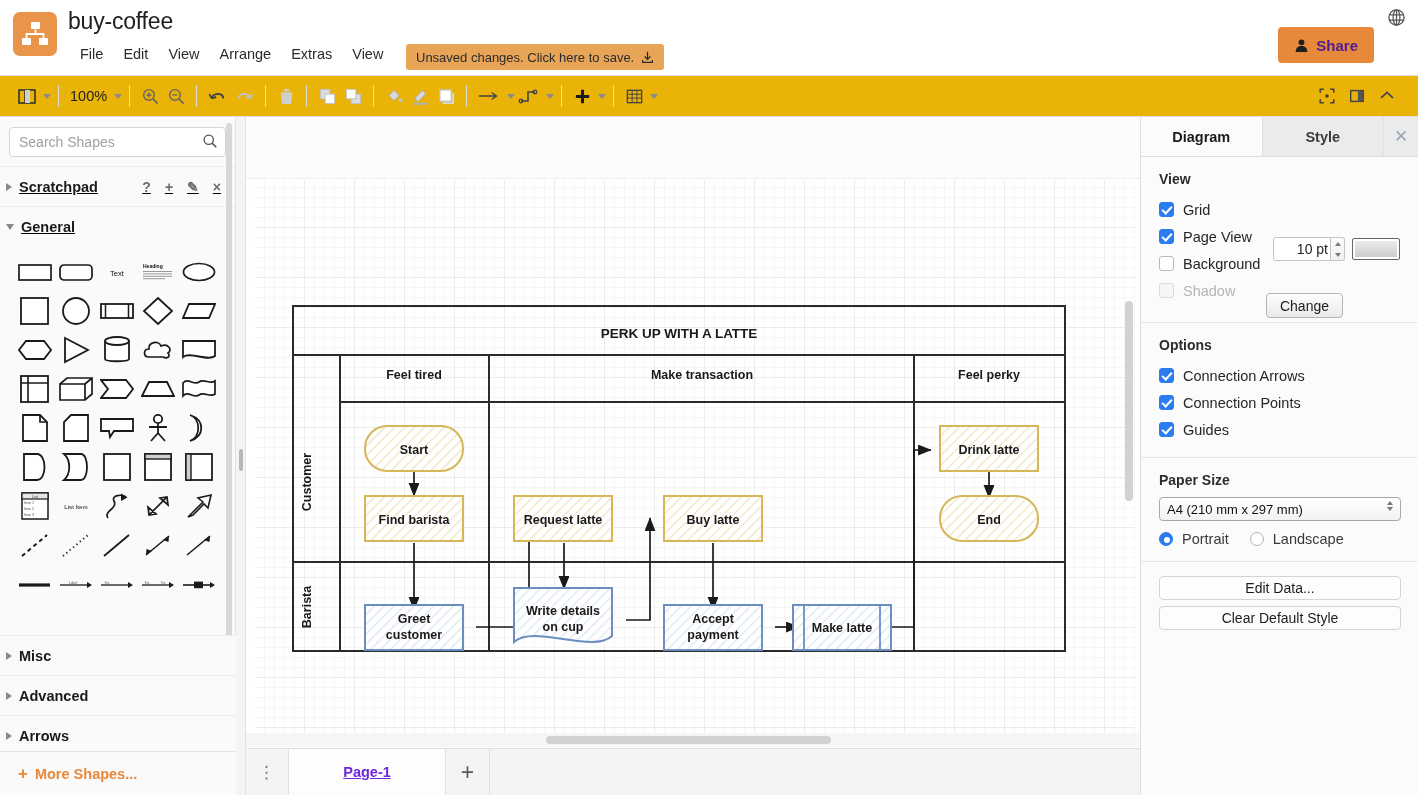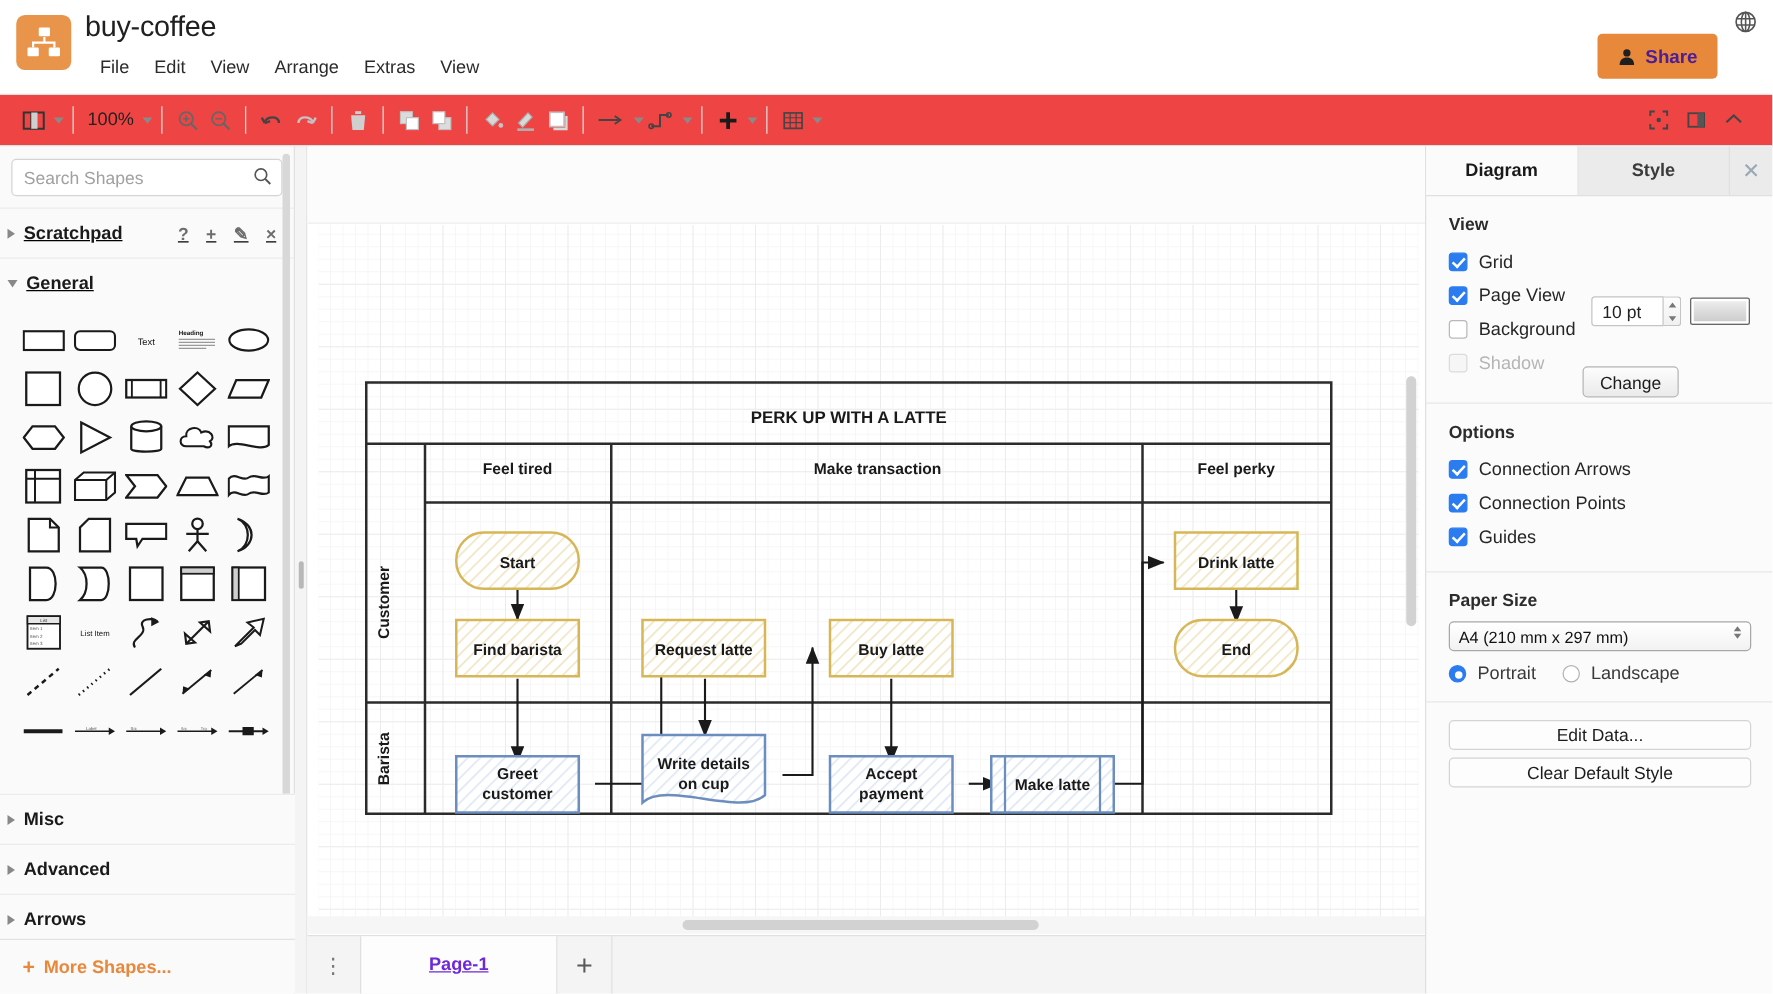--- a/index.html
+++ b/index.html
@@ -45,21 +45,21 @@
     height: 36px; background: #e8883a; border-radius: 4px;
     display: flex; align-items: center; gap: 7px;
     padding: 0 16px; cursor: pointer;
   }
   #share-btn .lbl { font-size: 15px; color: #4c1d95; font-weight: bold; }
   #globe-icon { position: absolute; right: 12px; top: 8px; cursor: pointer; }
 
   
   #toolbar {
     position: absolute; left: 0; top: 76px; width: 1418px; height: 41px;
-    background: #ef4444; border-bottom: 1px solid #dfdfdf;
+    background: #eab308; border-bottom: 1px solid #dfdfdf;
     display: flex; align-items: center;
   }
   .tb-btn {
     height: 30px; min-width: 26px; display: flex; align-items: center;
     justify-content: center; cursor: pointer; padding: 0 3px;
   }
   .tb-caret {
     width: 0; height: 0; border-left: 4.5px solid transparent;
     border-right: 4.5px solid transparent; border-top: 5px solid #8a8a8a;
     margin-left: 3px; cursor: pointer;
@@ -230,21 +230,21 @@
   }
   .cb-lbl { font-size: 14.5px; color: #262626; cursor: pointer; }
   .cb-lbl.dim { color: #b5b5b5; }
   .cbx.dim { border-color: #dcdcdc; background: #f6f6f6; }
 
   #grid-size-wrap {
     position: absolute; right: 18px; top: 80px; display: flex; align-items: center;
   }
   #grid-size-input {
     width: 58px; height: 24px; border: 1px solid #c4c4c4; border-radius: 3px 0 0 3px;
-    text-align: right; padding-right: 17px; font-size: 14px; color: #222;
+    text-align: right; padding-right: 2px; font-size: 14px; color: #222;
     background: #fff; outline: none; font-family: "Liberation Sans", sans-serif;
   }
   #grid-spin {
     width: 14px; height: 24px; border: 1px solid #c4c4c4; border-left: none;
     border-radius: 0 3px 3px 0; background: linear-gradient(#fdfdfd,#f0f0f0);
     display: flex; flex-direction: column; align-items: center;
     justify-content: space-around; cursor: pointer;
   }
   .spin-up { width:0;height:0;border-left:3.5px solid transparent;border-right:3.5px solid transparent;border-bottom:4px solid #777; }
   .spin-dn { width:0;height:0;border-left:3.5px solid transparent;border-right:3.5px solid transparent;border-top:4px solid #777; }
@@ -301,20 +301,27 @@
         <rect x="18" y="18" width="9" height="7" rx="1" fill="#fff"></rect>
         <path d="M14.5 9.5 L14.5 14 M5.5 18 L5.5 14 L22.5 14 L22.5 18" stroke="#fff" stroke-width="1.8" fill="none"></path>
       </svg>
     </div>
     <div id="doc-title">buy-coffee</div>
 
     <div id="menubar">
       <span class="menu-item">File</span><span class="menu-item">Edit</span><span class="menu-item">View</span><span class="menu-item">Arrange</span><span class="menu-item">Extras</span><span class="menu-item">View</span>
     </div>
 
+    <div id="unsaved-badge">
+      <span>Unsaved changes. Click here to save.</span>
+      <svg width="13" height="13" viewBox="0 0 16 16">
+        <path d="M8 1 L8 10 M4.5 6.8 L8 10.3 L11.5 6.8" stroke="#2b2b2b" stroke-width="1.5" fill="none"></path>
+        <path d="M2 11 L2 14 L14 14 L14 11" stroke="#2b2b2b" stroke-width="1.5" fill="none"></path>
+      </svg>
+    </div>
 
     <div id="share-btn">
       <svg width="15" height="15" viewBox="0 0 16 16">
         <circle cx="8" cy="4.6" r="3.1" fill="#1f1f1f"></circle>
         <path d="M1.8 15 C1.8 10.6 4.5 8.6 8 8.6 C11.5 8.6 14.2 10.6 14.2 15 Z" fill="#1f1f1f"></path>
       </svg>
       <span class="lbl">Share</span>
     </div>
 
     <div id="globe-icon">

